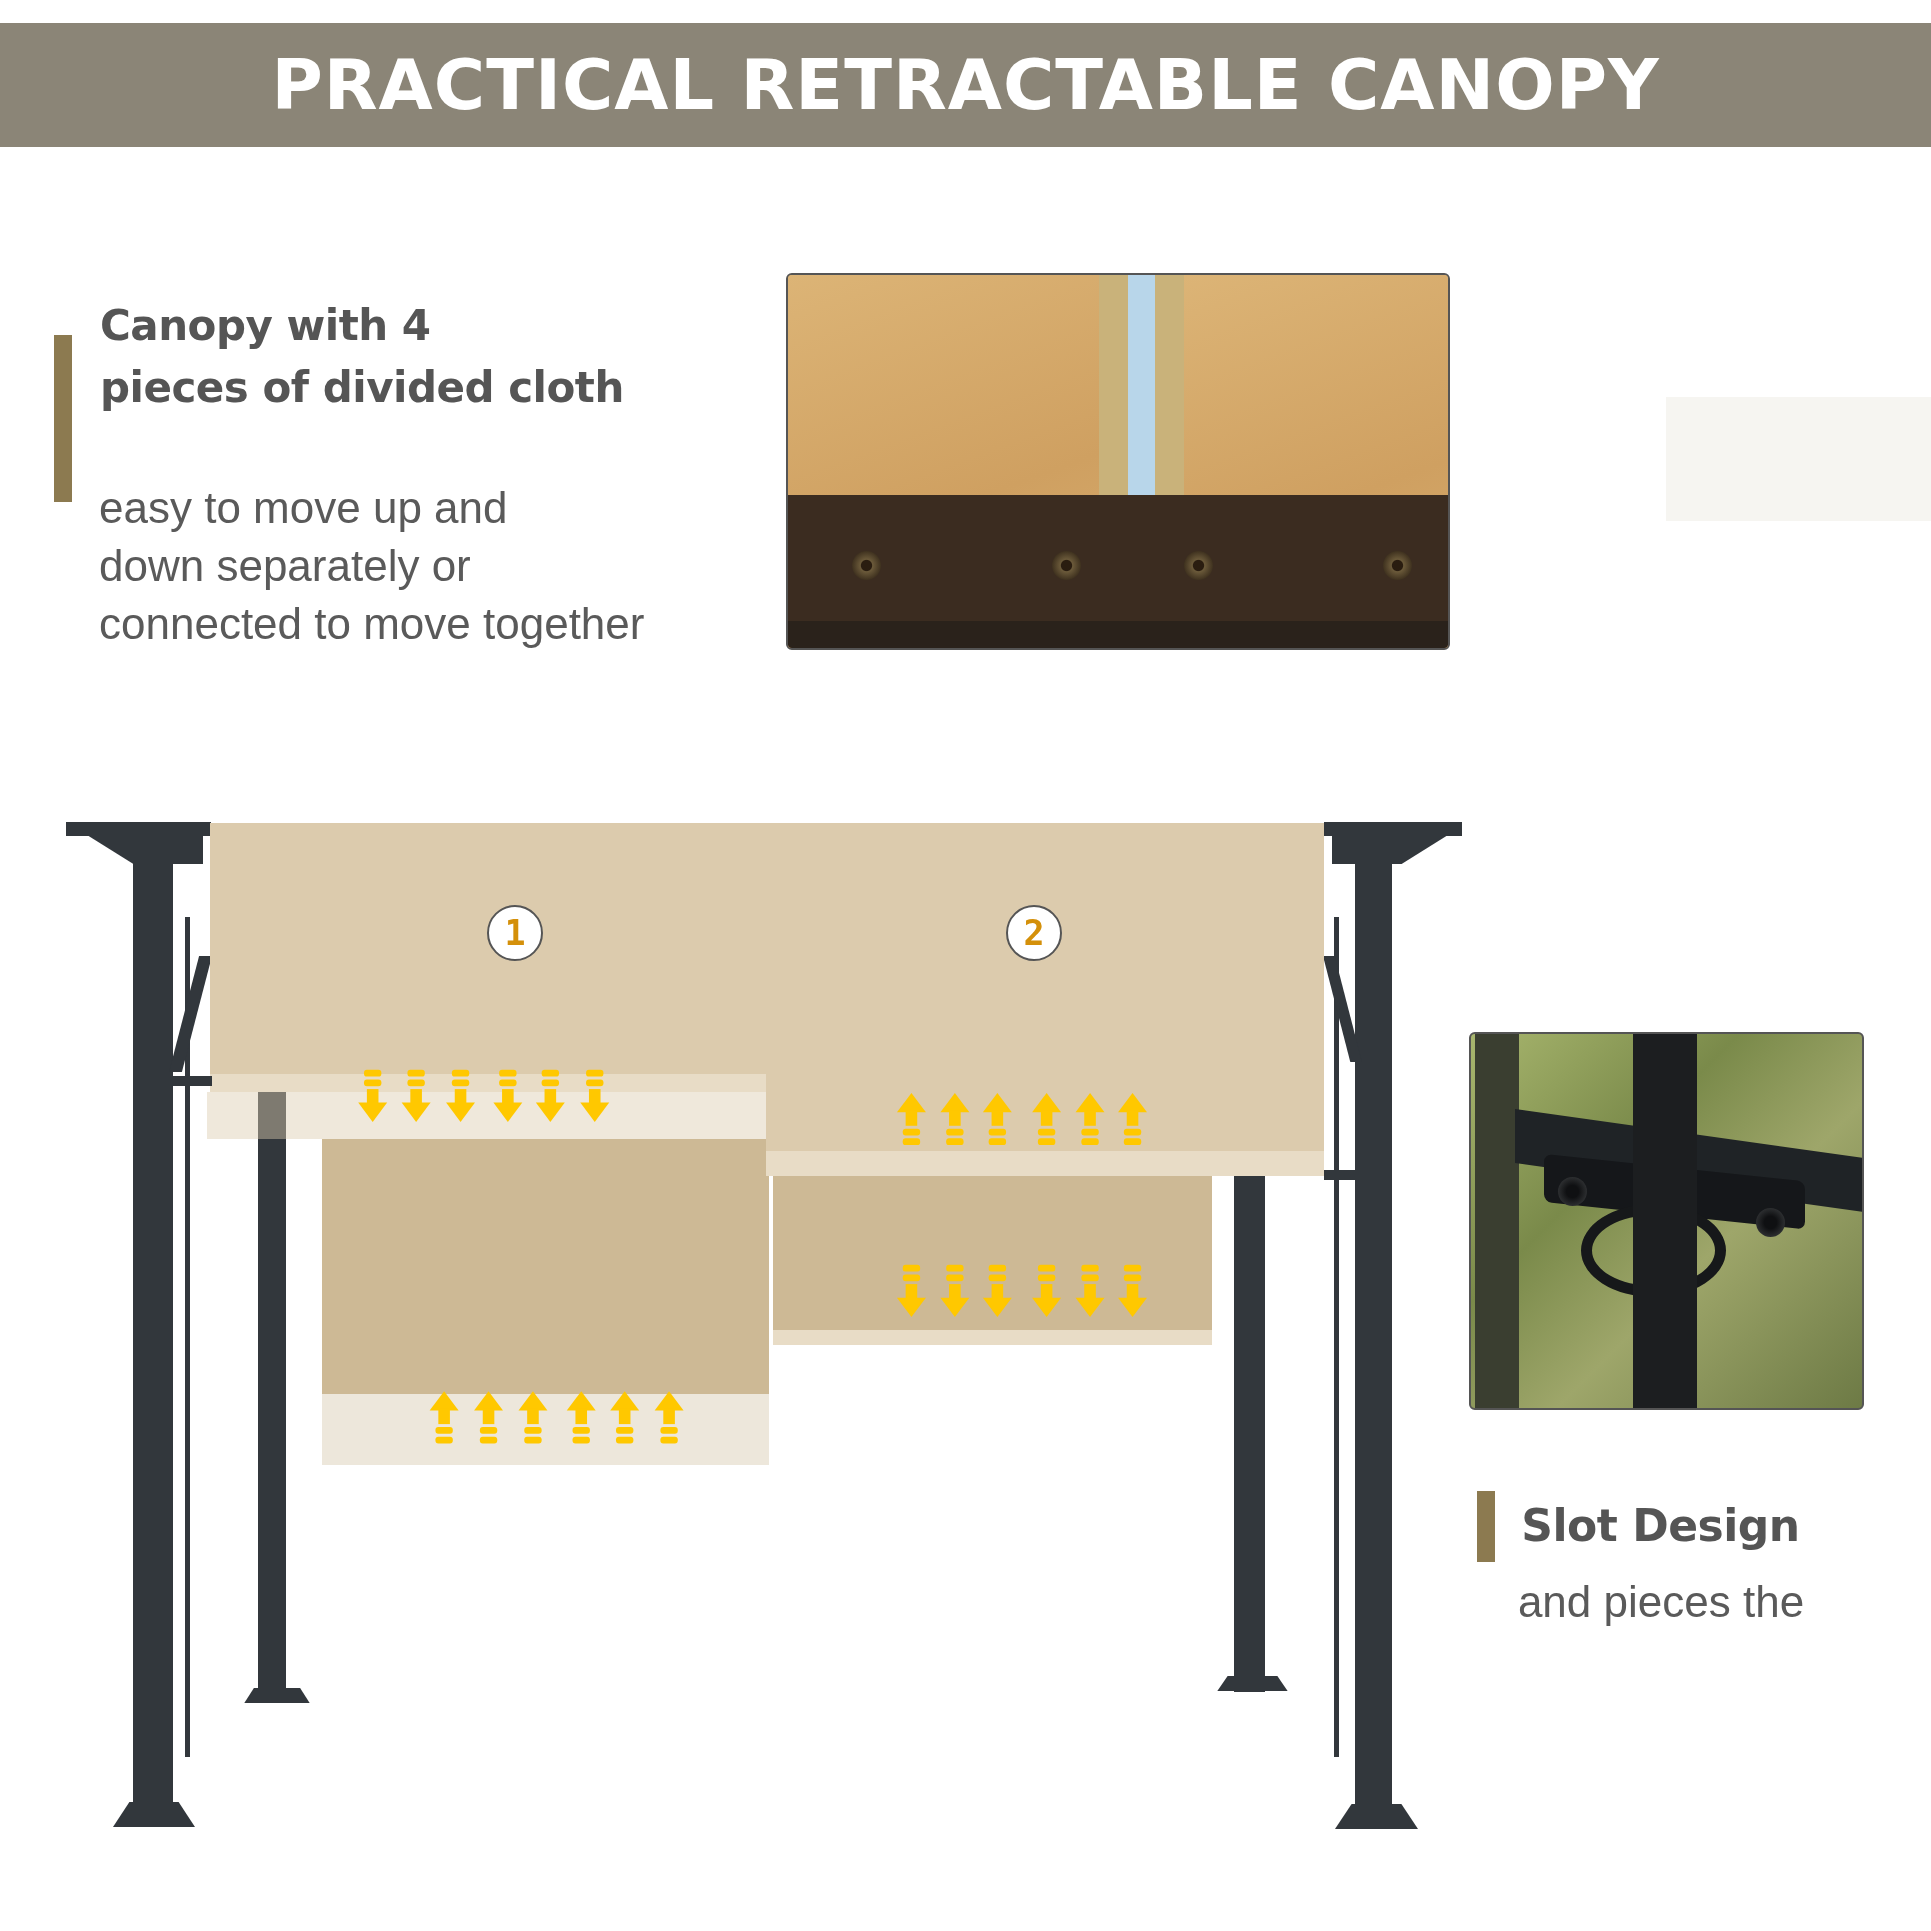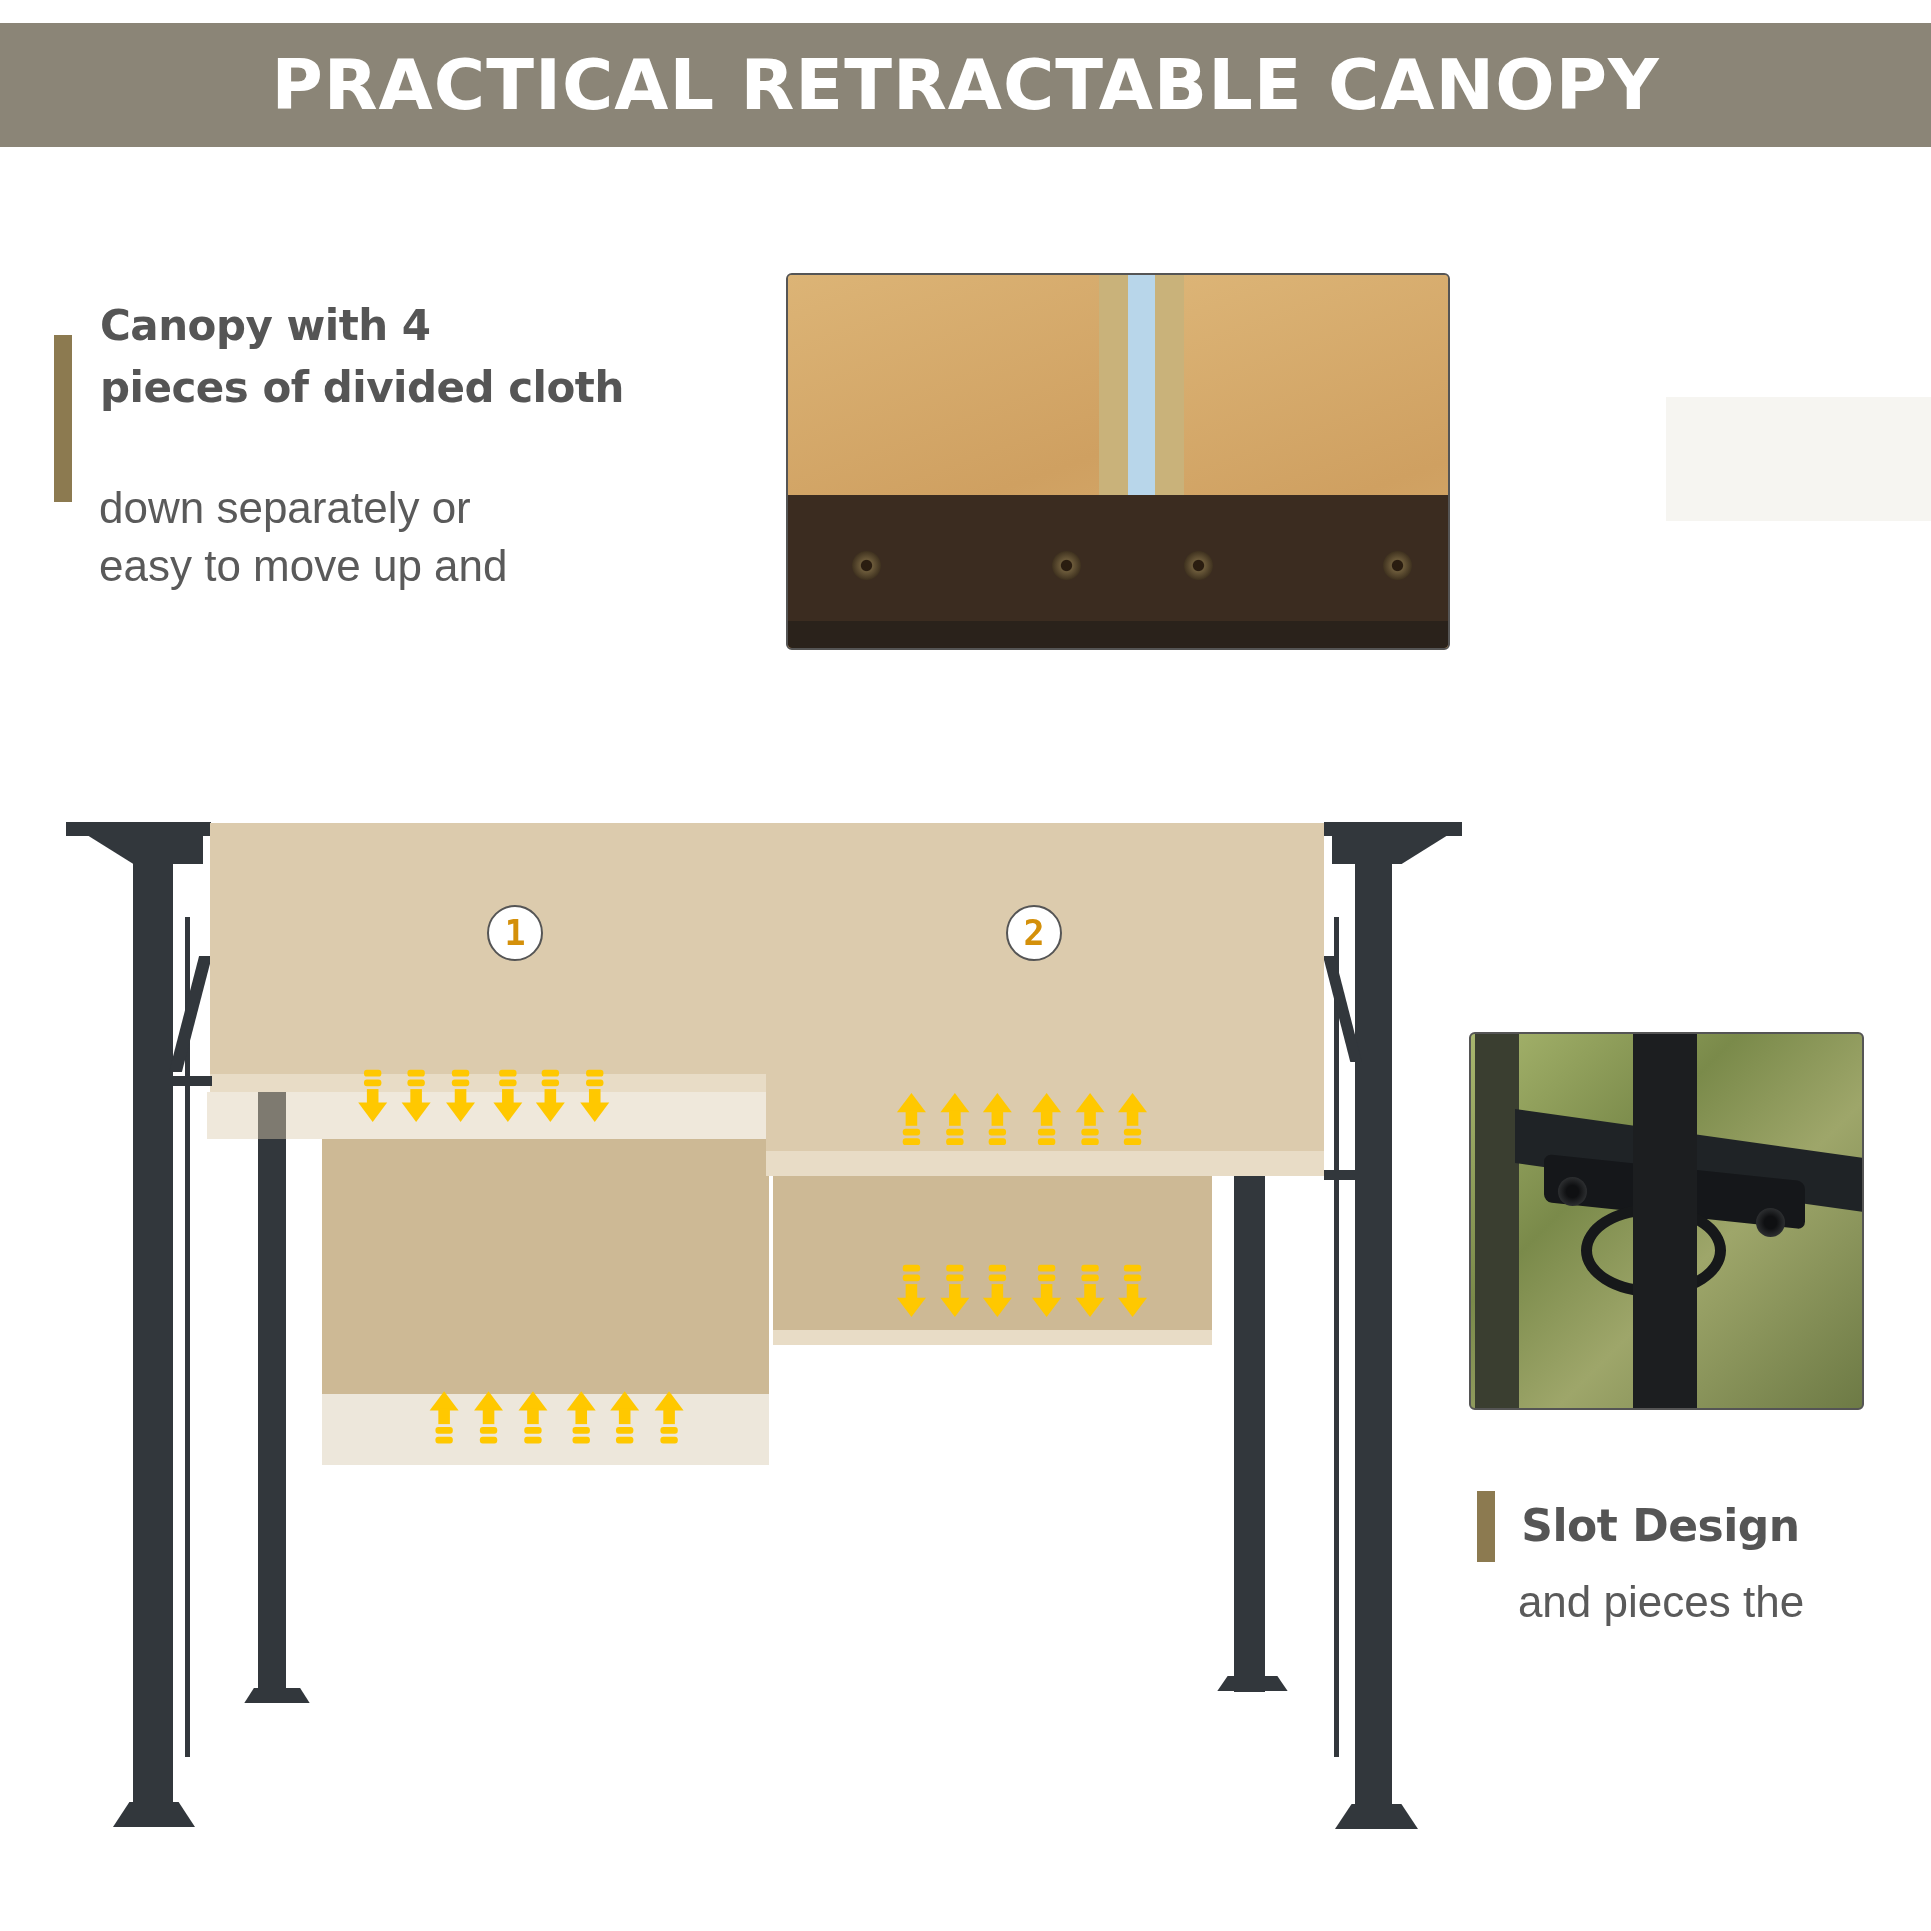--- a/index.html
+++ b/index.html
@@ -43,22 +43,23 @@
 <div class="abs header-band">
   <span class="header-title">PRACTICAL RETRACTABLE CANOPY</span>
 </div>
 
 <div class="abs accent-bar" style="left:54px; top:335px; width:18.3px; height:167px;"></div>
 <div class="abs heading" style="left:100px; top:295px;">
   <div>Canopy with 4</div>
   <div>pieces of divided cloth</div>
 </div>
 <div class="abs body-text" style="left:99px; top:479px;">
+  <div>easy to move up and</div>
   <div>down separately or</div>
-  <div>easy to move up and</div>
+  <div>connected to move together</div>
 </div>
 
 <div class="abs photo-frame photo1" style="left:786px; top:273px; width:664px; height:377px;">
   <div class="fabric-l" style="left:0; width:311px;"></div>
   <div class="seam" style="left:311px; width:29px;"></div>
   <div class="gap" style="left:340px; width:27px;"></div>
   <div class="seam" style="left:367px; width:29px;"></div>
   <div class="fabric-r" style="left:396px; right:0;"></div>
   <div class="beam-top" style="top:220px; height:126px;"></div>
   <div class="beam-bot" style="top:346px; height:60px;"></div>

